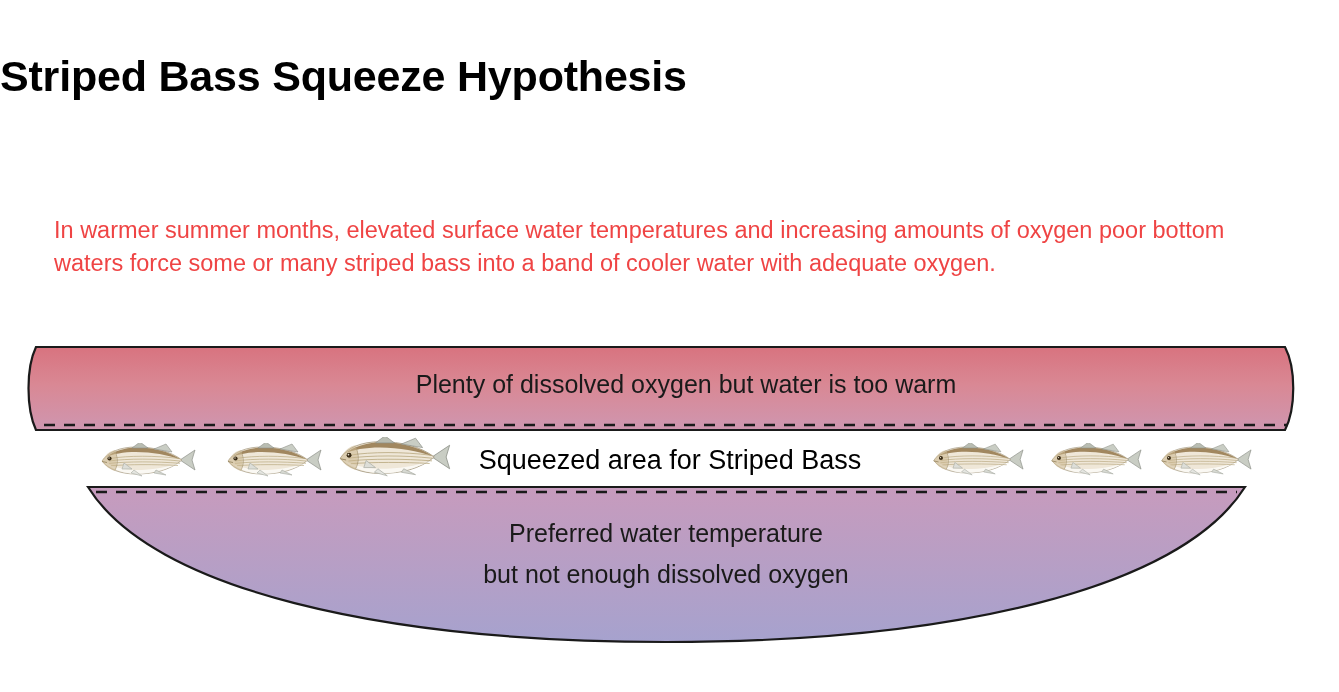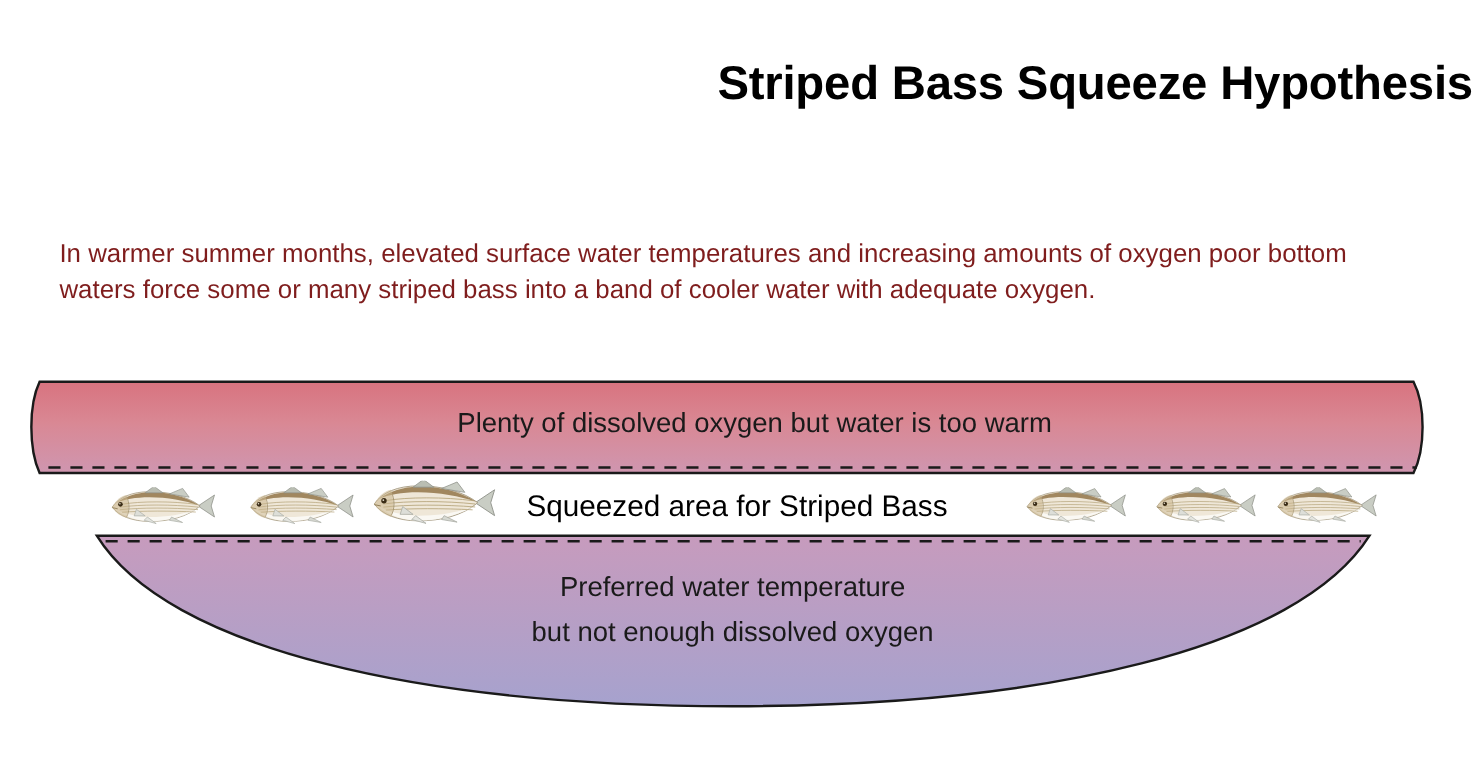--- a/index.html
+++ b/index.html
@@ -14,36 +14,36 @@
     overflow: hidden;
     font-family: "Liberation Sans", sans-serif;
     color: #000000;
   }
 
   #page-title {
     position: absolute;
     left: 0;
     top: 24px;
     width: 1339px;
-    text-align: right;
+    text-align: left;
     font-size: 43px;
     font-weight: bold;
     letter-spacing: -0.2px;
     line-height: 1.1;
     color: #000000;
   }
 
   #intro-paragraph {
     position: absolute;
     left: 54px;
     top: 190px;
     width: 1232px;
     font-size: 23.5px;
     line-height: 33px;
-    color: #7f1d1d;
+    color: #ef4444;
     text-align: left;
   }
 
   #diagram {
     position: absolute;
     left: 0;
     top: 330px;
     width: 1224px;
     height: 330px;
   }

